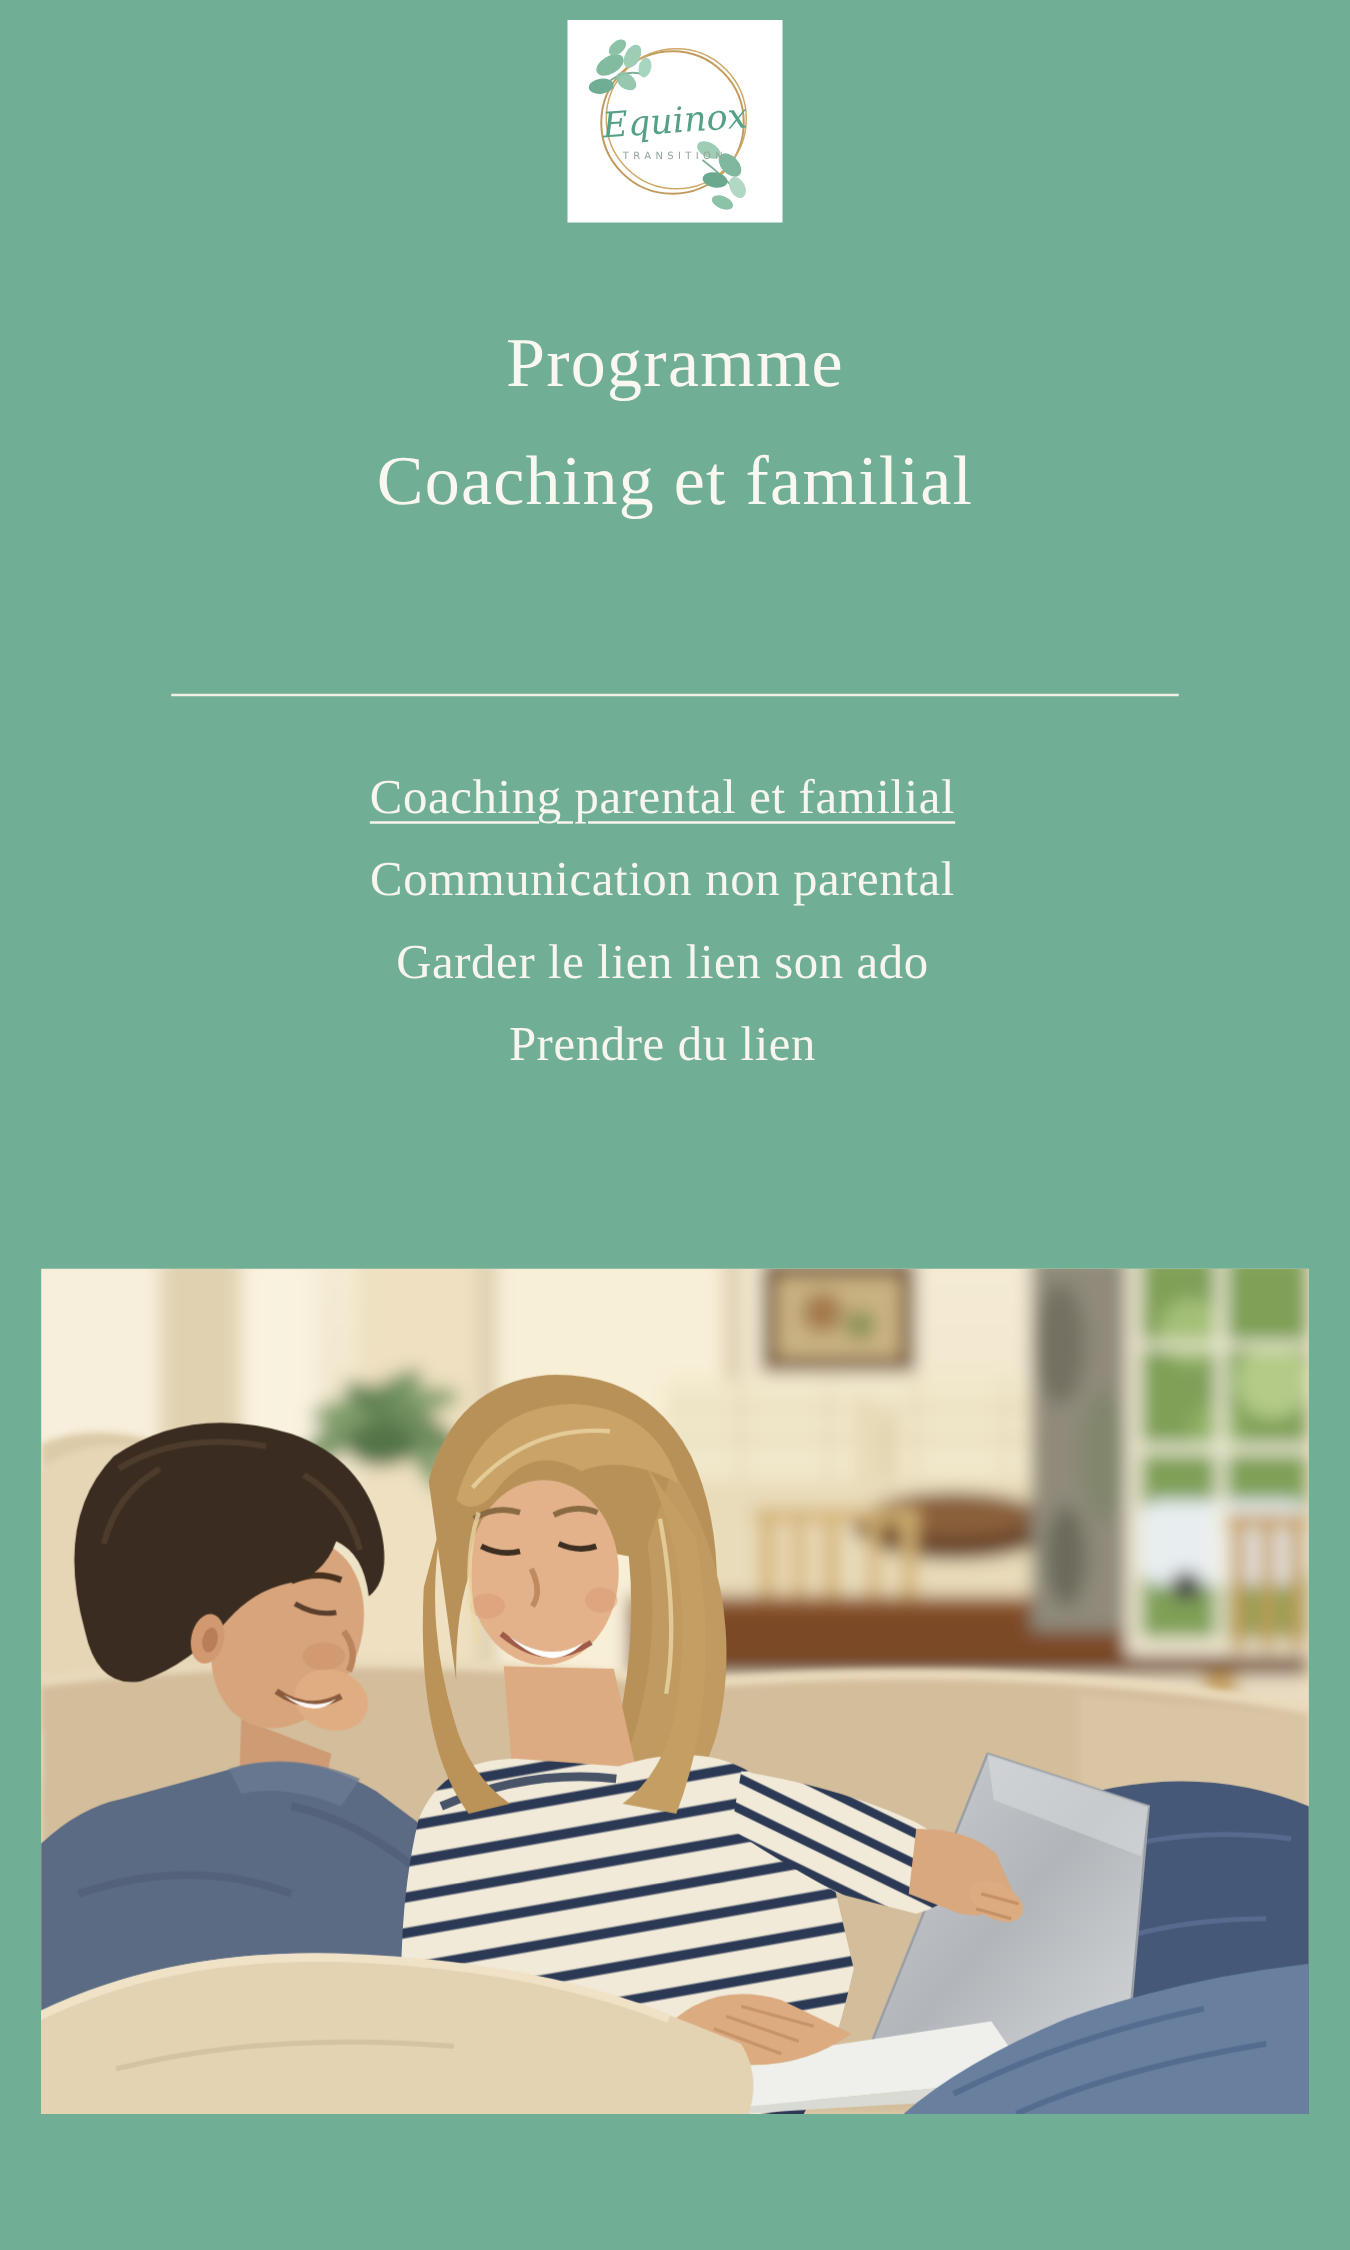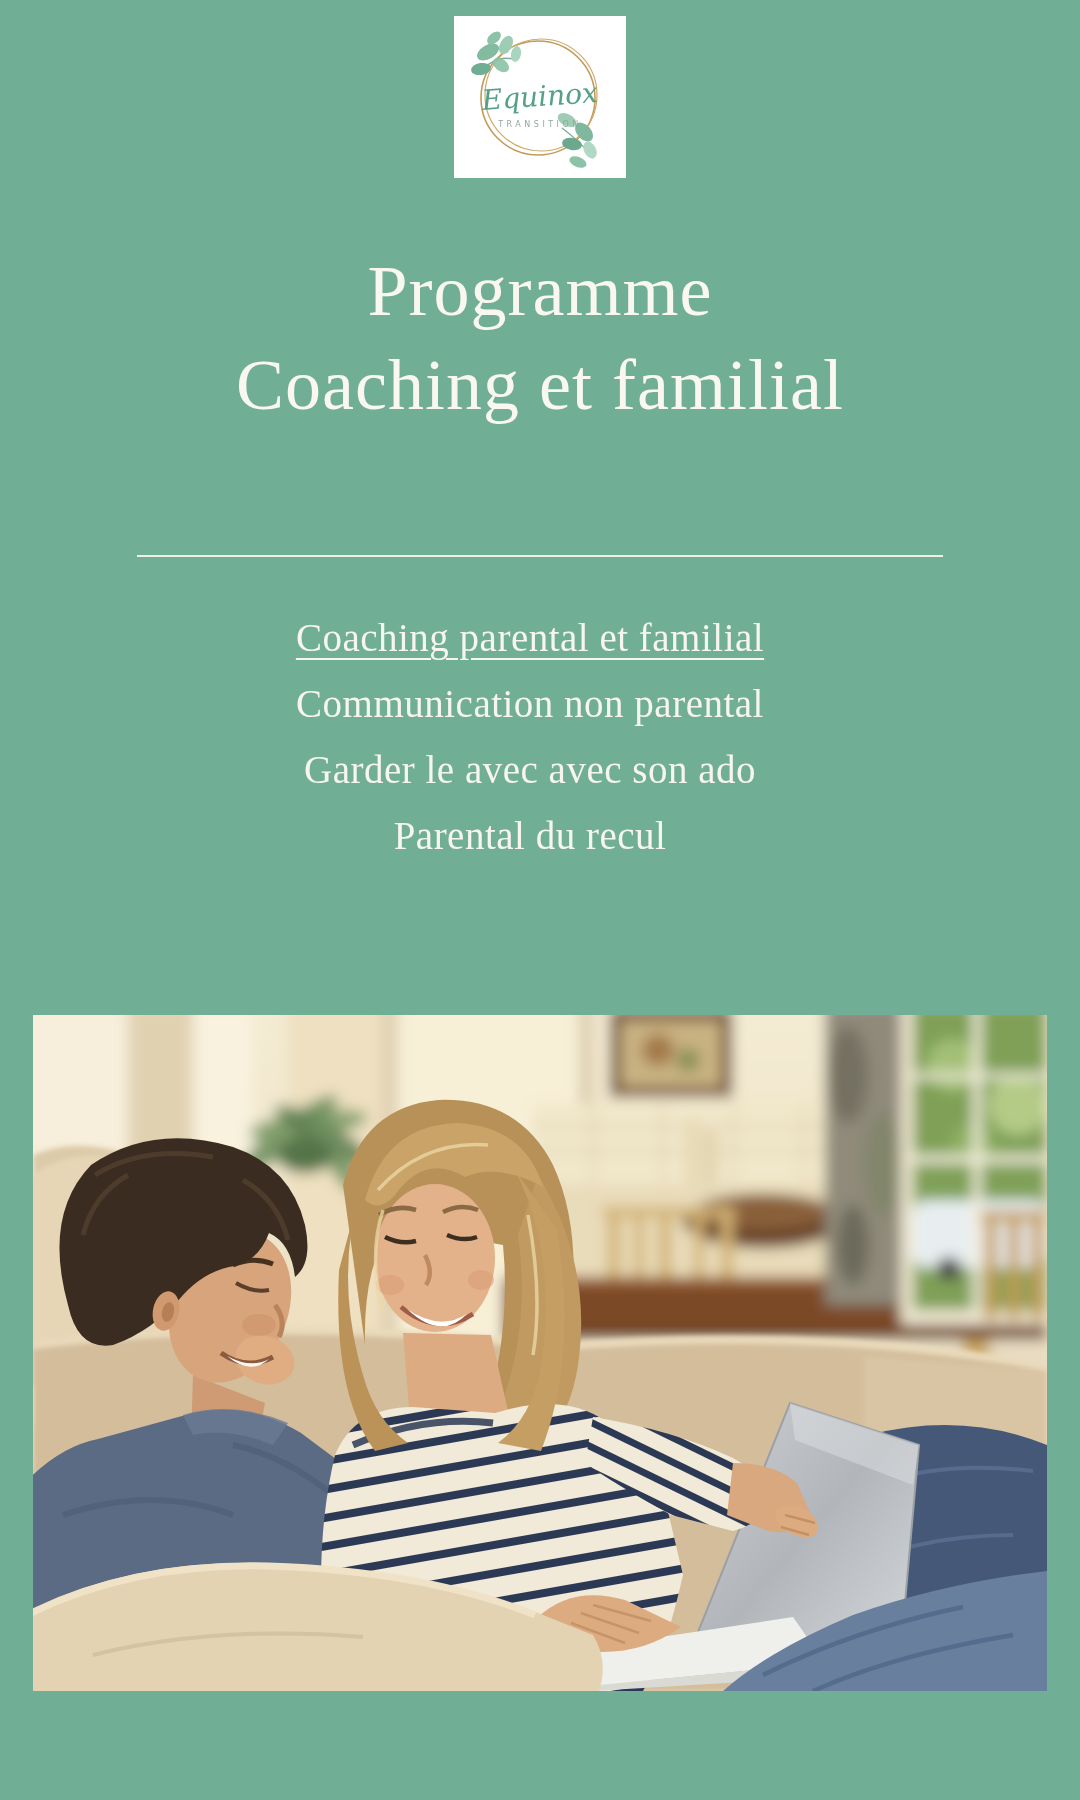--- a/index.html
+++ b/index.html
@@ -11,21 +11,21 @@
   }
   .poster{position:absolute;inset:0;}
   .logo-card{
     position:absolute;left:454px;top:16px;width:172px;height:162px;
     background:#ffffff;
   }
   .logo-card svg{display:block;width:100%;height:100%;}
   .page-title{
     position:absolute;top:244px;left:0;width:1080px;margin:0;
     text-align:center;color:#f9f7f0;font-weight:400;
-    font-size:72px;line-height:94px;letter-spacing:1px;
+    font-size:56px;line-height:94px;letter-spacing:1px;
   }
   .page-title span{display:block;}
   .divider{
     position:absolute;top:555px;left:137px;width:806px;height:2px;
     background:#f2efe7;
   }
   .topics{
     position:absolute;top:605px;left:0;width:1060px;margin:0;padding:0;
     list-style:none;text-align:center;color:#f7f5ee;
     font-size:39px;line-height:66px;letter-spacing:0.5px;
@@ -81,22 +81,22 @@
   <h1 class="page-title">
     <span>Programme</span>
     <span>Coaching et familial</span>
   </h1>
 
   <div class="divider"></div>
 
   <ul class="topics">
     <li class="underlined">Coaching parental et familial</li>
     <li>Communication non parental</li>
-    <li>Garder le avec avec son ado</li>
-    <li>Parental du recul</li>
+    <li>Garder le lien lien son ado</li>
+    <li>Prendre du lien</li>
   </ul>
 
   <div class="photo-frame" role="img" aria-label="Mère et fils adolescent souriants, assis sur un canapé beige devant un ordinateur portable">
     <svg viewBox="0 0 1014 676" preserveAspectRatio="none">
       <defs>
         <filter id="blurBg" x="-5%" y="-5%" width="110%" height="110%">
             <feGaussianBlur stdDeviation="7"></feGaussianBlur>
           </filter>
         <filter id="blurSoft" x="-5%" y="-5%" width="110%" height="110%">
             <feGaussianBlur stdDeviation="2.5"></feGaussianBlur>

